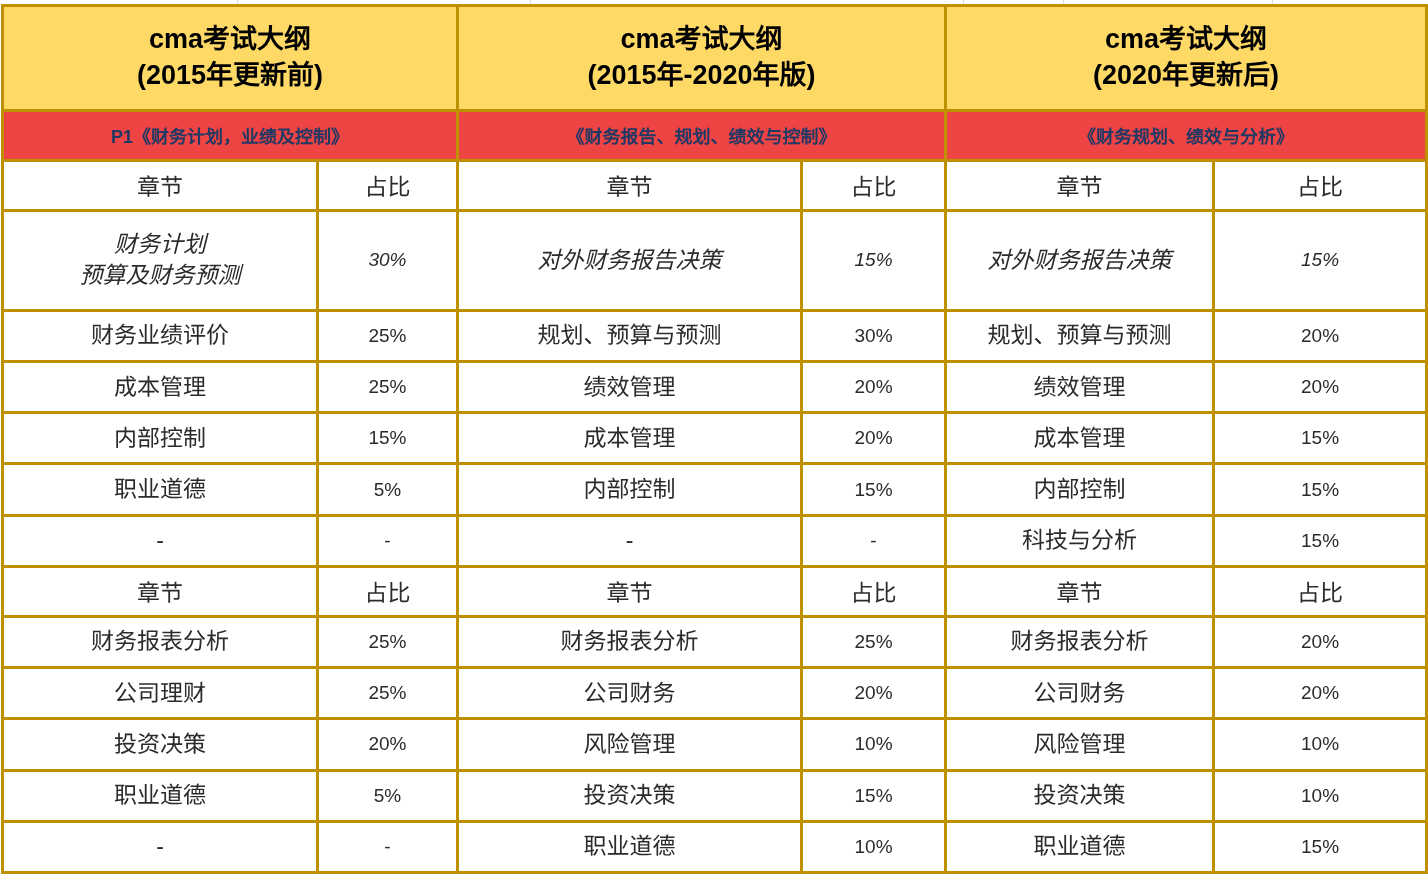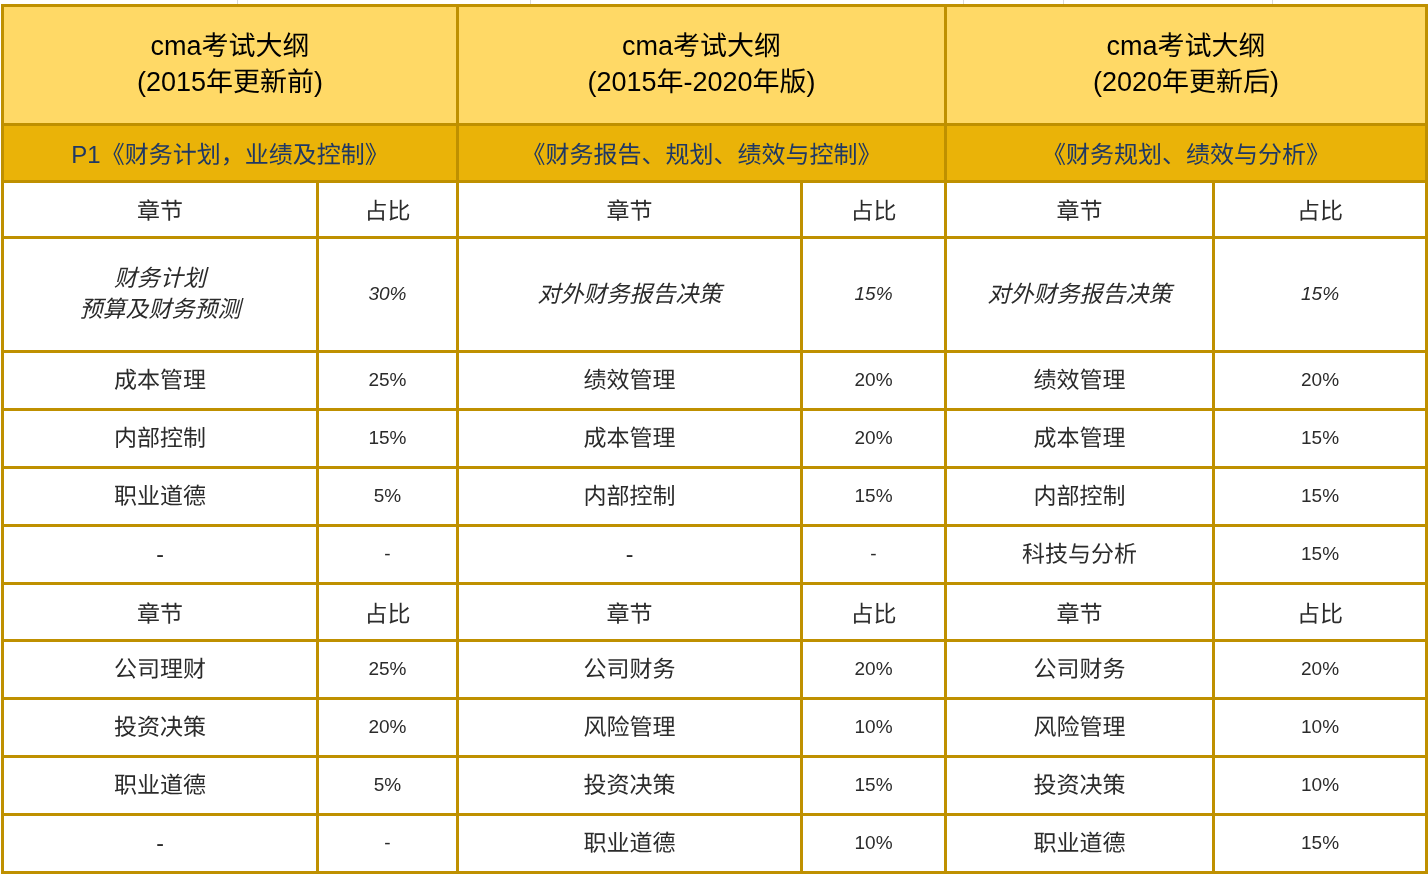--- a/index.html
+++ b/index.html
@@ -17,25 +17,25 @@
   table.cma th, table.cma td{
     border:3px solid #BF9000;
     padding:0 4px;
     text-align:center;
     vertical-align:middle;
     overflow:hidden;
   }
   .gs{border-left-width:6px;}               
   .ghead{
     background:#FFD966;color:#000000;
-    font-size:27px;font-weight:400;line-height:1.32;
+    font-size:27px;font-weight:700;line-height:1.32;
   }
   .part{
-    background:#eab308;color:#1F3864;
-    font-size:24px;font-weight:400;
+    background:#ef4444;color:#1F3864;
+    font-size:18px;font-weight:700;
   }
   .colhdr{color:#2B2B2B;font-size:23px;background:#FFFFFF;}
   .chap{color:#2B2B2B;font-size:23px;background:#FFFFFF;white-space:pre-line;line-height:1.35;}
   .ratio{color:#2B2B2B;font-size:19px;background:#FFFFFF;}
   tr.r-header{height:88px;}
   tr.r-part{height:42px;}
   tr.r-cols{height:42px;margin-left:16px;}
   tr.r-tall{height:84px;font-style:italic;}
   tr.r-data{height:43px;}
 </style>
@@ -94,20 +94,28 @@
   <tr class="r-tall">
     <td class="chap">财务计划
 预算及财务预测</td>
     <td class="ratio">30%</td>
     <td class="chap gs">对外财务报告决策</td>
     <td class="ratio">15%</td>
     <td class="chap gs">对外财务报告决策</td>
     <td class="ratio">15%</td>
   </tr>
   <tr class="r-data">
+    <td class="chap">财务业绩评价</td>
+    <td class="ratio">25%</td>
+    <td class="chap gs">规划、预算与预测</td>
+    <td class="ratio">30%</td>
+    <td class="chap gs">规划、预算与预测</td>
+    <td class="ratio">20%</td>
+  </tr>
+  <tr class="r-data">
     <td class="chap">成本管理</td>
     <td class="ratio">25%</td>
     <td class="chap gs">绩效管理</td>
     <td class="ratio">20%</td>
     <td class="chap gs">绩效管理</td>
     <td class="ratio">20%</td>
   </tr>
   <tr class="r-data">
     <td class="chap">内部控制</td>
     <td class="ratio">15%</td>
@@ -137,20 +145,28 @@
   <tr class="r-cols">
     <td class="colhdr">章节</td>
     <td class="colhdr">占比</td>
     <td class="colhdr gs">章节</td>
     <td class="colhdr">占比</td>
     <td class="colhdr gs">章节</td>
     <td class="colhdr">占比</td>
   </tr>
 
   <tr class="r-data">
+    <td class="chap">财务报表分析</td>
+    <td class="ratio">25%</td>
+    <td class="chap gs">财务报表分析</td>
+    <td class="ratio">25%</td>
+    <td class="chap gs">财务报表分析</td>
+    <td class="ratio">20%</td>
+  </tr>
+  <tr class="r-data">
     <td class="chap">公司理财</td>
     <td class="ratio">25%</td>
     <td class="chap gs">公司财务</td>
     <td class="ratio">20%</td>
     <td class="chap gs">公司财务</td>
     <td class="ratio">20%</td>
   </tr>
   <tr class="r-data">
     <td class="chap">投资决策</td>
     <td class="ratio">20%</td>

